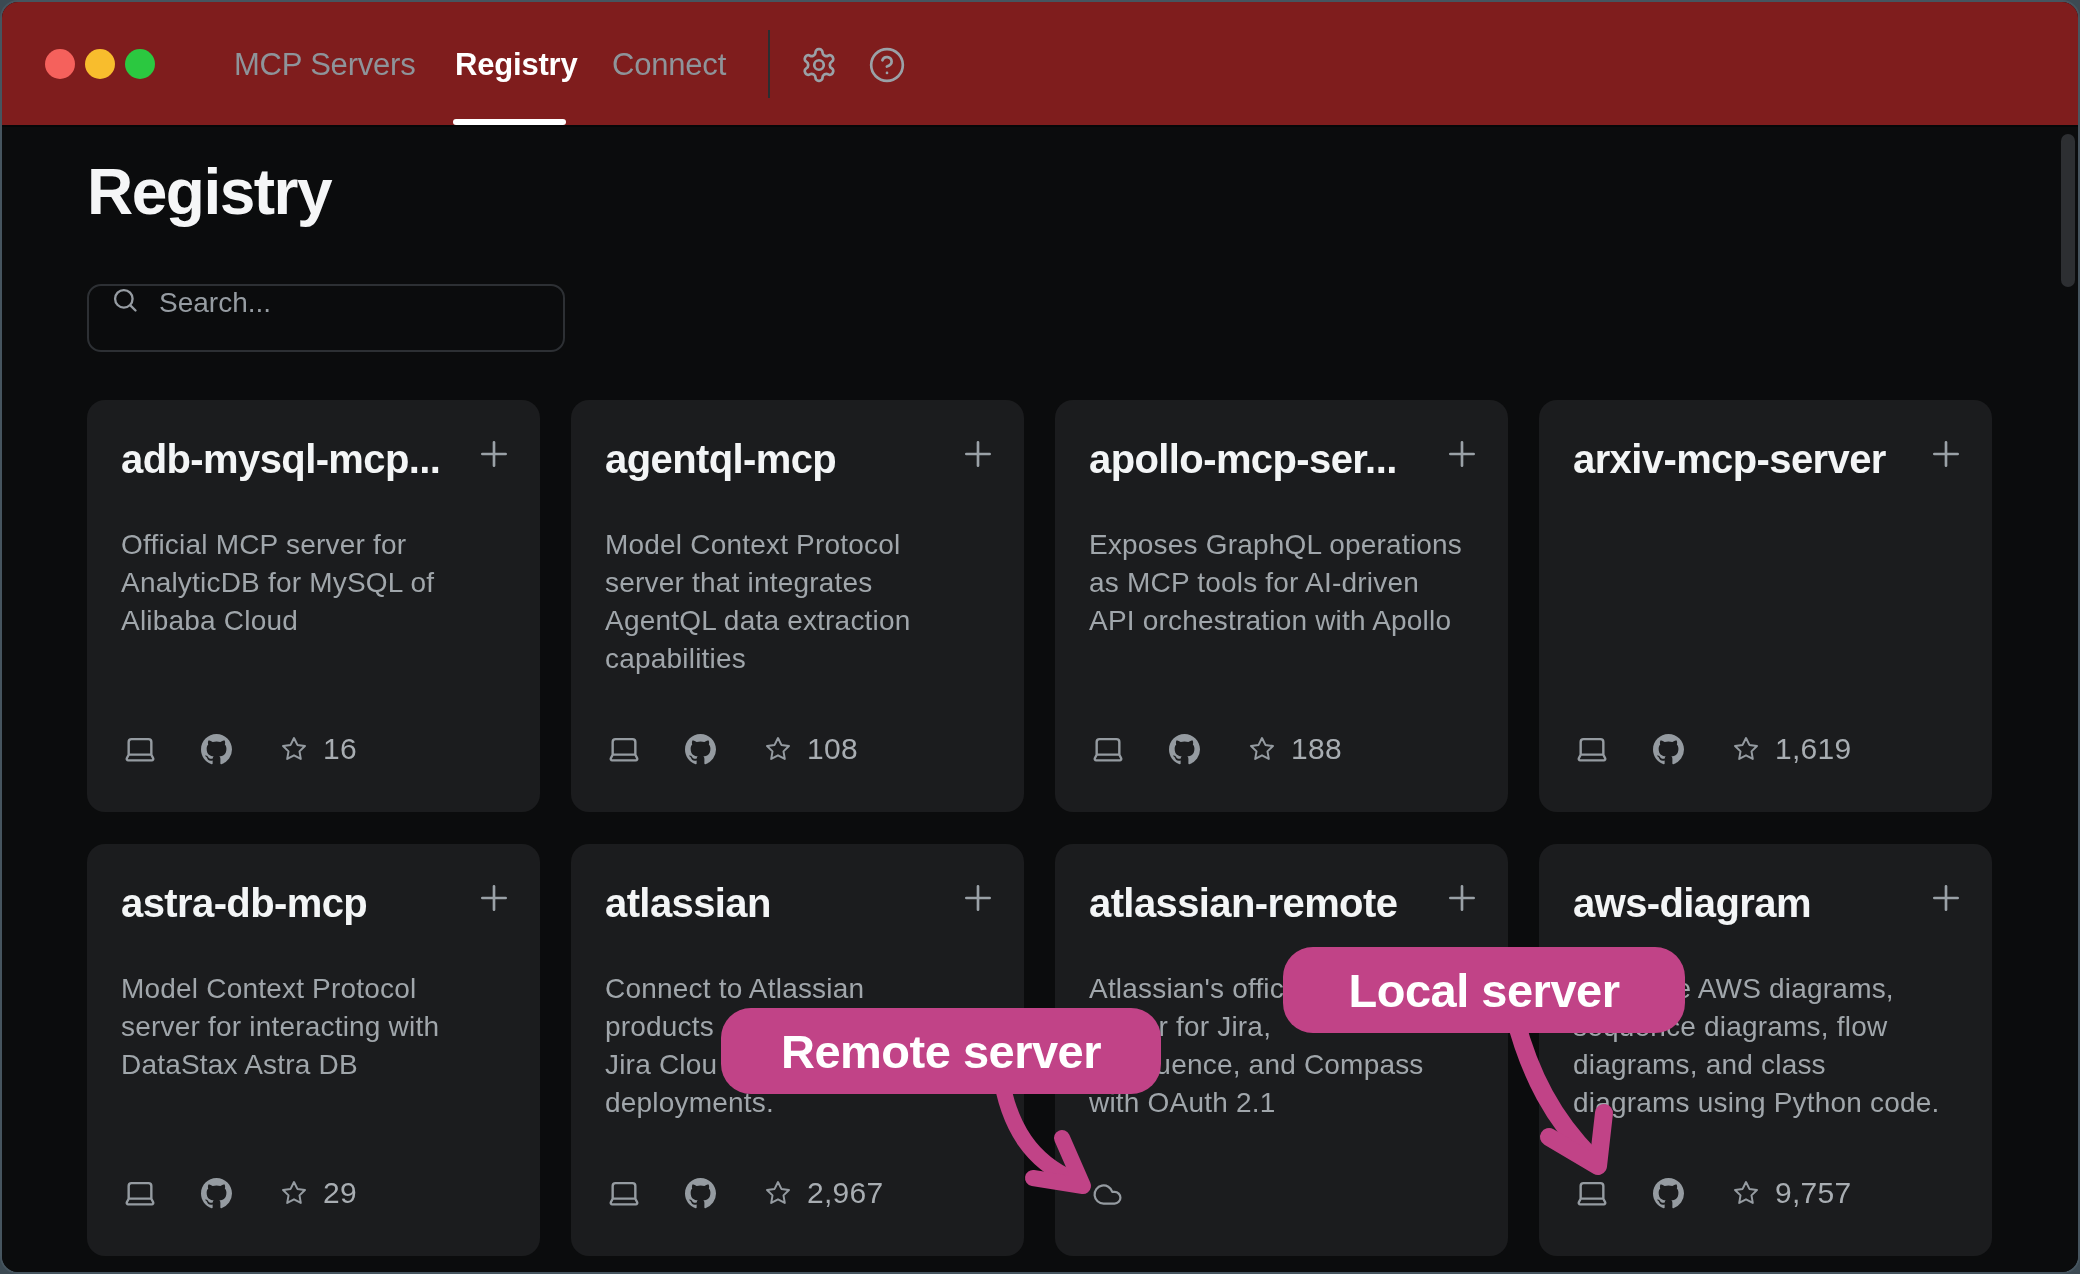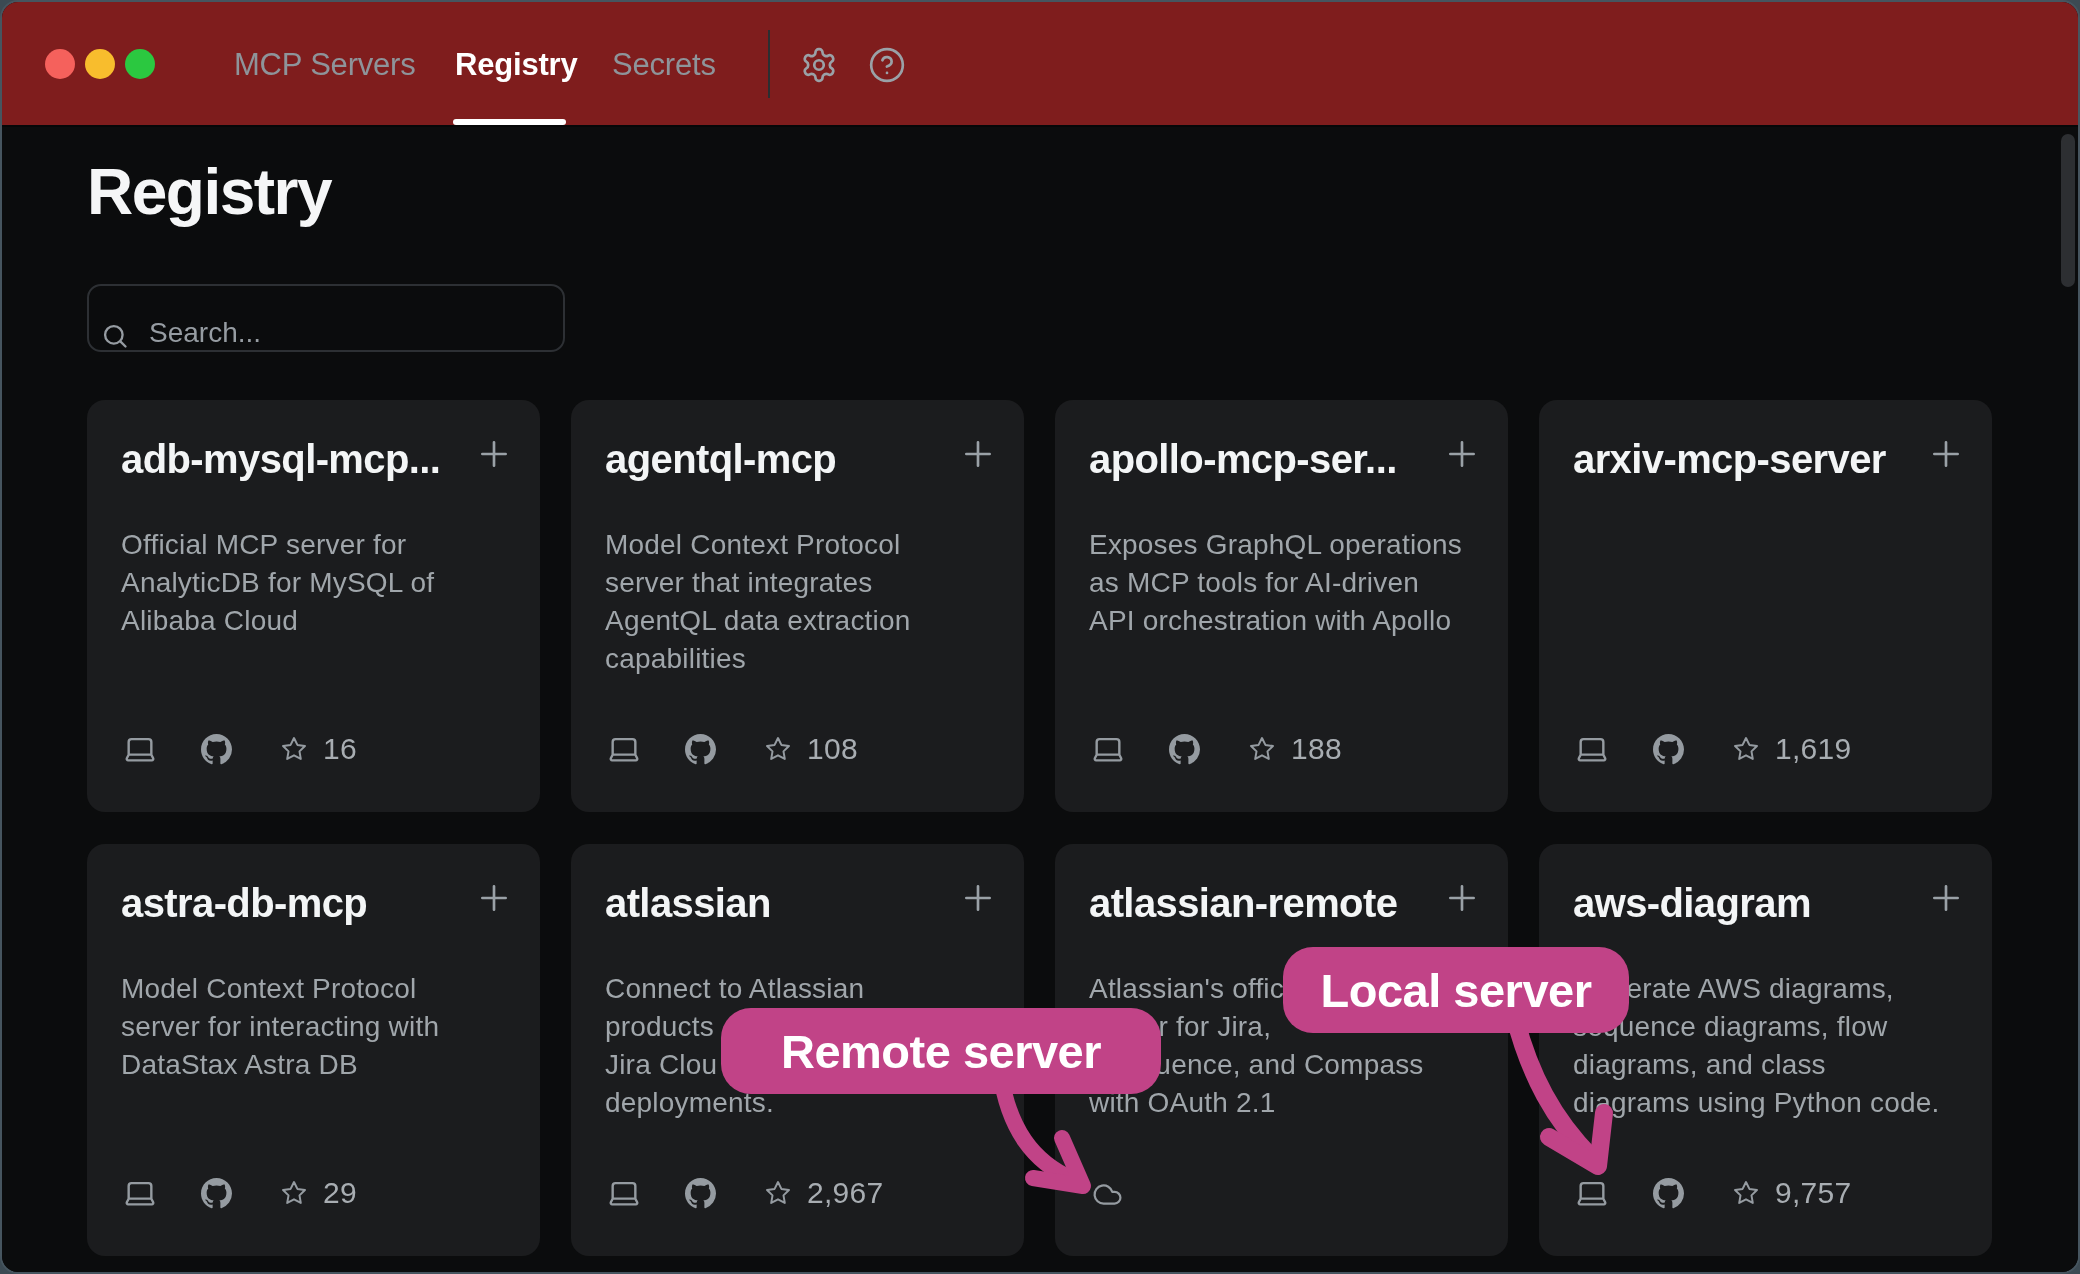--- a/index.html
+++ b/index.html
@@ -47,21 +47,21 @@
 
   
   .content { position:absolute; top:127px; left:0; right:0; bottom:0; background:#0b0c0d; }
   .page-title {
     position:absolute; left:85px; top:26px; margin:0;
     font-size:64px; font-weight:700; color:#f5f6f7; letter-spacing:-1.5px;
   }
   .search-box {
     position:absolute; left:85px; top:155px; width:478px; height:68px;
     border:2px solid #2d3034; border-radius:14px;
-    display:flex; align-items:flex-end; padding-left:12px; gap:18px;
+    display:flex; align-items:flex-start; padding-left:22px; gap:18px;
   }
   .search-icon { width:28px; height:28px; color:#969ca2; flex:0 0 auto; }
   .search-box input {
     background:transparent; border:none; outline:none;
     font-size:28px; color:#e8eaec; width:380px;
     font-family:"Liberation Sans","DejaVu Sans",sans-serif;
   }
   .search-box input::placeholder { color:#969ca2; opacity:1; }
 
   .card-grid {
@@ -99,40 +99,40 @@
   .star-count { font-size:30px; color:#a8adb2; letter-spacing:0.3px; }
 
   
   .arrows { position:absolute; inset:0; z-index:20; pointer-events:none; color:var(--pink,#c14387); }
   .bubble {
     position:absolute; z-index:21; background:var(--pink,#c14387); color:#fff;
     border-radius:30px; display:flex; align-items:center; justify-content:center;
     font-size:47px; font-weight:800; letter-spacing:-0.5px; pointer-events:none;
   }
   #bubble-remote { left:719px; top:1006px; width:440px; height:86px; }
-  #bubble-local  { left:1281px; top:945px; width:346px; height:86px; }
+  #bubble-local  { left:1281px; top:945px; width:402px; height:86px; }
 
   .scroll-thumb {
     position:absolute; left:2059px; top:132px; width:14px; height:153px;
     border-radius:7px; background:#2d2f32; z-index:25;
   }
 </style>
 </head>
 <body>
 
 <div class="window">
 
   <header class="titlebar">
     <button class="traffic red"></button>
     <button class="traffic yellow"></button>
     <button class="traffic green"></button>
 
     <div class="tab" id="tab-mcp-servers">MCP Servers</div>
     <div class="tab active" id="tab-registry">Registry</div>
-    <div class="tab" id="tab-secrets">Secrets</div>
+    <div class="tab" id="tab-secrets">Connect</div>
     <div class="tab-underline"></div>
 
     <div class="v-divider"></div>
 
     <button class="icon-btn" id="gear-btn">
       <svg viewBox="0 0 24 24" fill="none" stroke="currentColor" stroke-width="1.7" stroke-linecap="round" stroke-linejoin="round">
         <path d="M12.22 2h-.44a2 2 0 0 0-2 2v.18a2 2 0 0 1-1 1.73l-.43.25a2 2 0 0 1-2 0l-.15-.08a2 2 0 0 0-2.73.73l-.22.38a2 2 0 0 0 .73 2.73l.15.1a2 2 0 0 1 1 1.72v.51a2 2 0 0 1-1 1.74l-.15.09a2 2 0 0 0-.73 2.73l.22.38a2 2 0 0 0 2.73.73l.15-.08a2 2 0 0 1 2 0l.43.25a2 2 0 0 1 1 1.73V20a2 2 0 0 0 2 2h.44a2 2 0 0 0 2-2v-.18a2 2 0 0 1 1-1.73l.43-.25a2 2 0 0 1 2 0l.15.08a2 2 0 0 0 2.73-.73l.22-.39a2 2 0 0 0-.73-2.73l-.15-.08a2 2 0 0 1-1-1.74v-.5a2 2 0 0 1 1-1.74l.15-.09a2 2 0 0 0 .73-2.73l-.22-.38a2 2 0 0 0-2.73-.73l-.15.08a2 2 0 0 1-2 0l-.43-.25a2 2 0 0 1-1-1.73V4a2 2 0 0 0-2-2z"></path>
         <circle cx="12" cy="12" r="3"></circle>
       </svg>
     </button>

